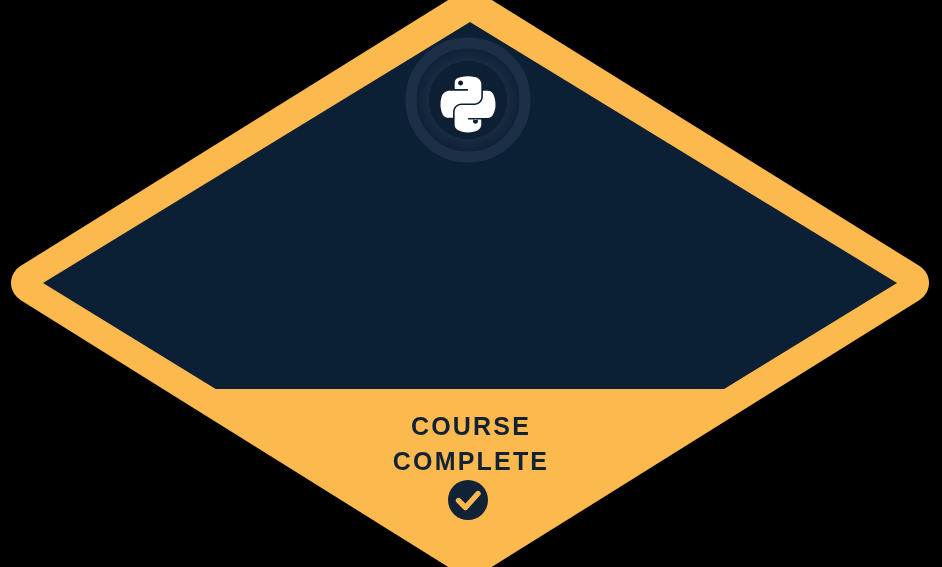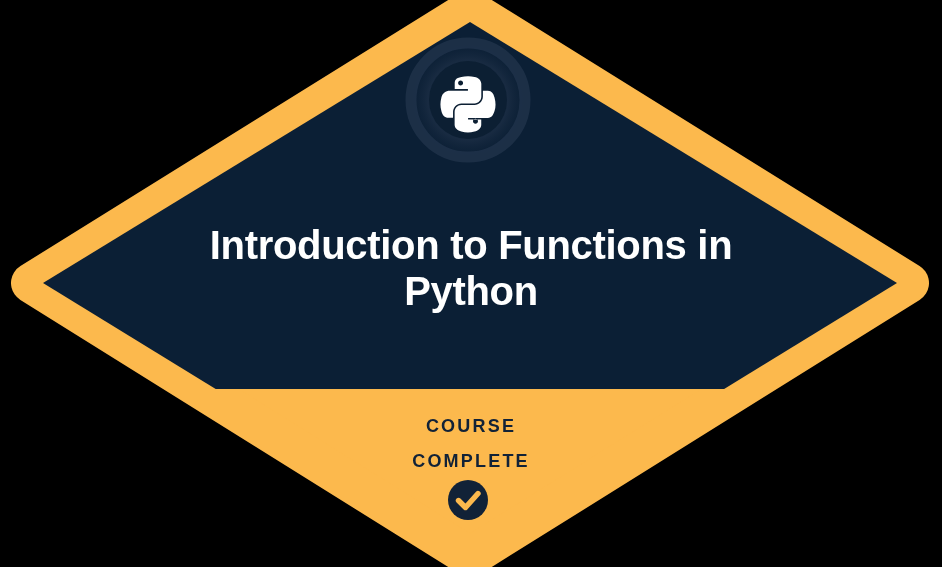--- a/index.html
+++ b/index.html
@@ -56,21 +56,21 @@
   }
 
   #status-label {
     position: absolute;
     left: 221px;
     top: 409px;
     width: 500px;
     text-align: center;
     color: #112237;
     font-family: "Liberation Sans", sans-serif;
-    font-size: 18px;
+    font-size: 25px;
     font-weight: bold;
     line-height: 35px;
     letter-spacing: 2.2px;
     white-space: pre-line;
   }
 </style>
 </head>
 <body>
 
 <div id="badge-stage">
@@ -124,20 +124,18 @@
       </g>
     </g>
 
     <g>
       <circle cx="468" cy="500" r="20" fill="#112237"></circle>
       <path d="M458.5 500.5 L465.5 507.5 L478 493.5" fill="none" stroke="#FCB94D" stroke-width="5.4" stroke-linecap="round" stroke-linejoin="round"></path>
     </g>
   </svg>
 
   <div id="overlay">
-    <div id="course-title">Introduction to Functions in
-Python</div>
 
     <div id="status-label">COURSE
 COMPLETE</div>
   </div>
 
 </div>
 
 </body></html>

